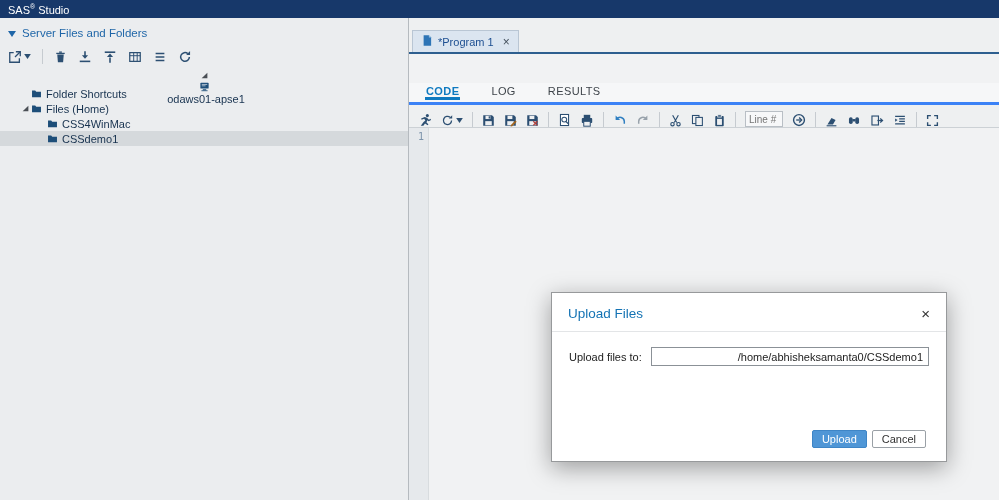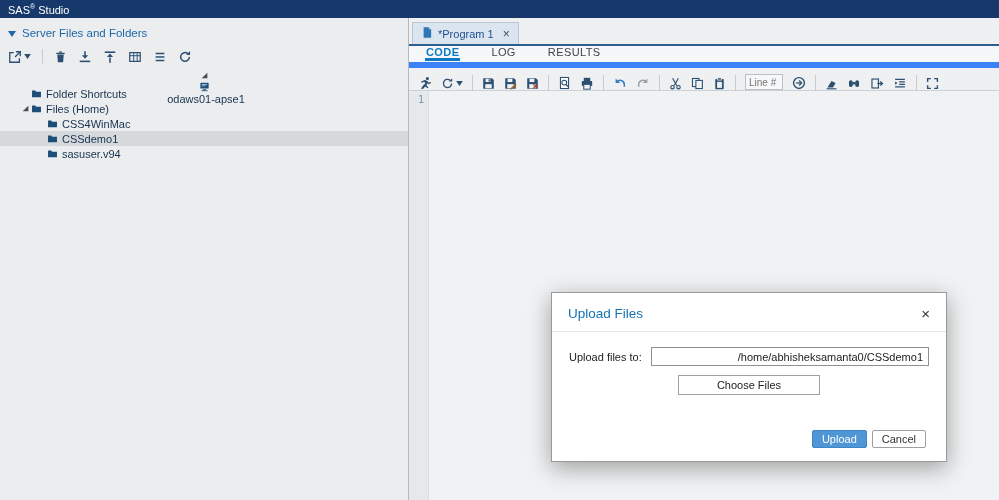--- a/index.html
+++ b/index.html
@@ -26,25 +26,25 @@
   .tree { flex:1; font-size:11px; color:#17324f; }
   .tree-row { display:flex; align-items:center; height:15px; cursor:pointer; }
   .tree-row.selected { background:#d5d9dc; }
   .pl0 { padding-left:0;flex-direction:column; } .pl1 { padding-left:20px; } .pl2 { padding-left:36px; }
   .tw { width:11px; display:flex; justify-content:center; flex:0 0 auto; }
   .tree-row .lbl { margin-left:4px; white-space:nowrap; }
   .tree-row svg { display:block; }
 
   
   .main { flex:1; display:flex; flex-direction:column; min-width:0; background:#f1f2f3; }
-  .tabbar { height:28px; background:#eef0f1; border-bottom:2px solid #2e5f8f; display:flex; align-items:flex-end; padding-left:3px; flex:0 0 auto; }
+  .tabbar { height:36px; background:#eef0f1; border-bottom:2px solid #2e5f8f; display:flex; align-items:flex-end; padding-left:3px; flex:0 0 auto; }
   .tab { height:22px; display:flex; align-items:center; gap:5px; background:#dbe5f0; border:1px solid #b9c6d4; border-bottom:none; padding:0 8px; font-size:11px; color:#1d4f91; cursor:pointer; }
   .tab-close { color:#44505c; font-size:12px; margin-left:4px; cursor:pointer; line-height:1; }
 
-  .subtabs { height:22px; background:#f6f7f8; border-bottom:6px solid #3b82f6; display:flex; align-items:flex-start; gap:30px; padding-left:16px; font-size:11px; letter-spacing:.4px; flex:0 0 auto; }
+  .subtabs { height:22px; background:#f6f7f8; border-bottom:3px solid #3b82f6; display:flex; align-items:center; gap:30px; padding-left:16px; font-size:11px; letter-spacing:.4px; flex:0 0 auto;margin-top:29px; }
   .subtab { display:flex; align-items:center; color:#3e444a; border-bottom:3px solid transparent; cursor:pointer; padding:0 1px; }
   .subtab.active { color:#0f7ac0; border-bottom-color:#0f7ac0; font-weight:bold; }
 
   .edit-toolbar { height:23px; background:#eef0f1; border-bottom:1px solid #ccd1d5; display:flex; align-items:flex-end; gap:9px; padding:0 10px; flex:0 0 auto; }
   .edit-toolbar .muted { color:#98a2ab; }
   .line-input { width:38px; height:16px; font-size:10px; border:1px solid #b9bfc5; background:#f7f8f9; color:#8a9097; padding:0 3px; font-family:"Liberation Sans", sans-serif; }
   .caret { margin-left:2px; display:flex; }
 
   .editor { flex:1; display:flex; min-height:0; }
   .gutter { width:20px; background:#e6e9ec; border-right:1px solid #d8dcdf; color:#7d94ab; font-size:10px; font-family:"DejaVu Sans Mono", monospace; text-align:right; padding:3px 4px 0 0; }
@@ -205,29 +205,20 @@
         </div>
         <div class="tree-row pl2 selected">
           <span class="tw"></span>
           <span class="tw">
             <svg width="13" height="13" viewBox="0 0 16 16">
                 <path d="M1.5 3.5h4.6L7.6 5.3h6.9v8.2H1.5z" fill="#1d4e79"></path>
               </svg>
           </span>
           <span class="lbl">CSSdemo1</span>
         </div>
-        <div class="tree-row pl2">
-          <span class="tw"></span>
-          <span class="tw">
-            <svg width="13" height="13" viewBox="0 0 16 16">
-                <path d="M1.5 3.5h4.6L7.6 5.3h6.9v8.2H1.5z" fill="#1d4e79"></path>
-              </svg>
-          </span>
-          <span class="lbl">sasuser.v94</span>
-        </div>
       </div>
     </div>
 
     <div class="main">
       <div class="tabbar">
         <div class="tab">
           <span>
             <svg width="12" height="13" viewBox="0 0 16 16">
                 <path d="M3.5 1h7l3 3v11h-10z" fill="#2e75b6"></path>
                 <path d="M10.5 1v3h3z" fill="#9cc3e5"></path>
@@ -429,21 +420,18 @@
 <div class="dialog">
   <div class="dlg-header">
     <span class="dlg-title">Upload Files</span>
     <span class="dlg-close">×</span>
   </div>
   <div class="dlg-body">
     <div class="path-row">
       <label>Upload files to:</label>
       <input class="path-input" value="/home/abhisheksamanta0/CSSdemo1" style="">
     </div>
-    <div class="choose-row">
-      <button class="btn choose-btn">Choose Files</button>
-    </div>
   </div>
   <div class="dlg-footer">
     <button class="btn primary-btn">Upload</button>
     <button class="btn cancel-btn">Cancel</button>
   </div>
 </div>
 
 </body></html>

